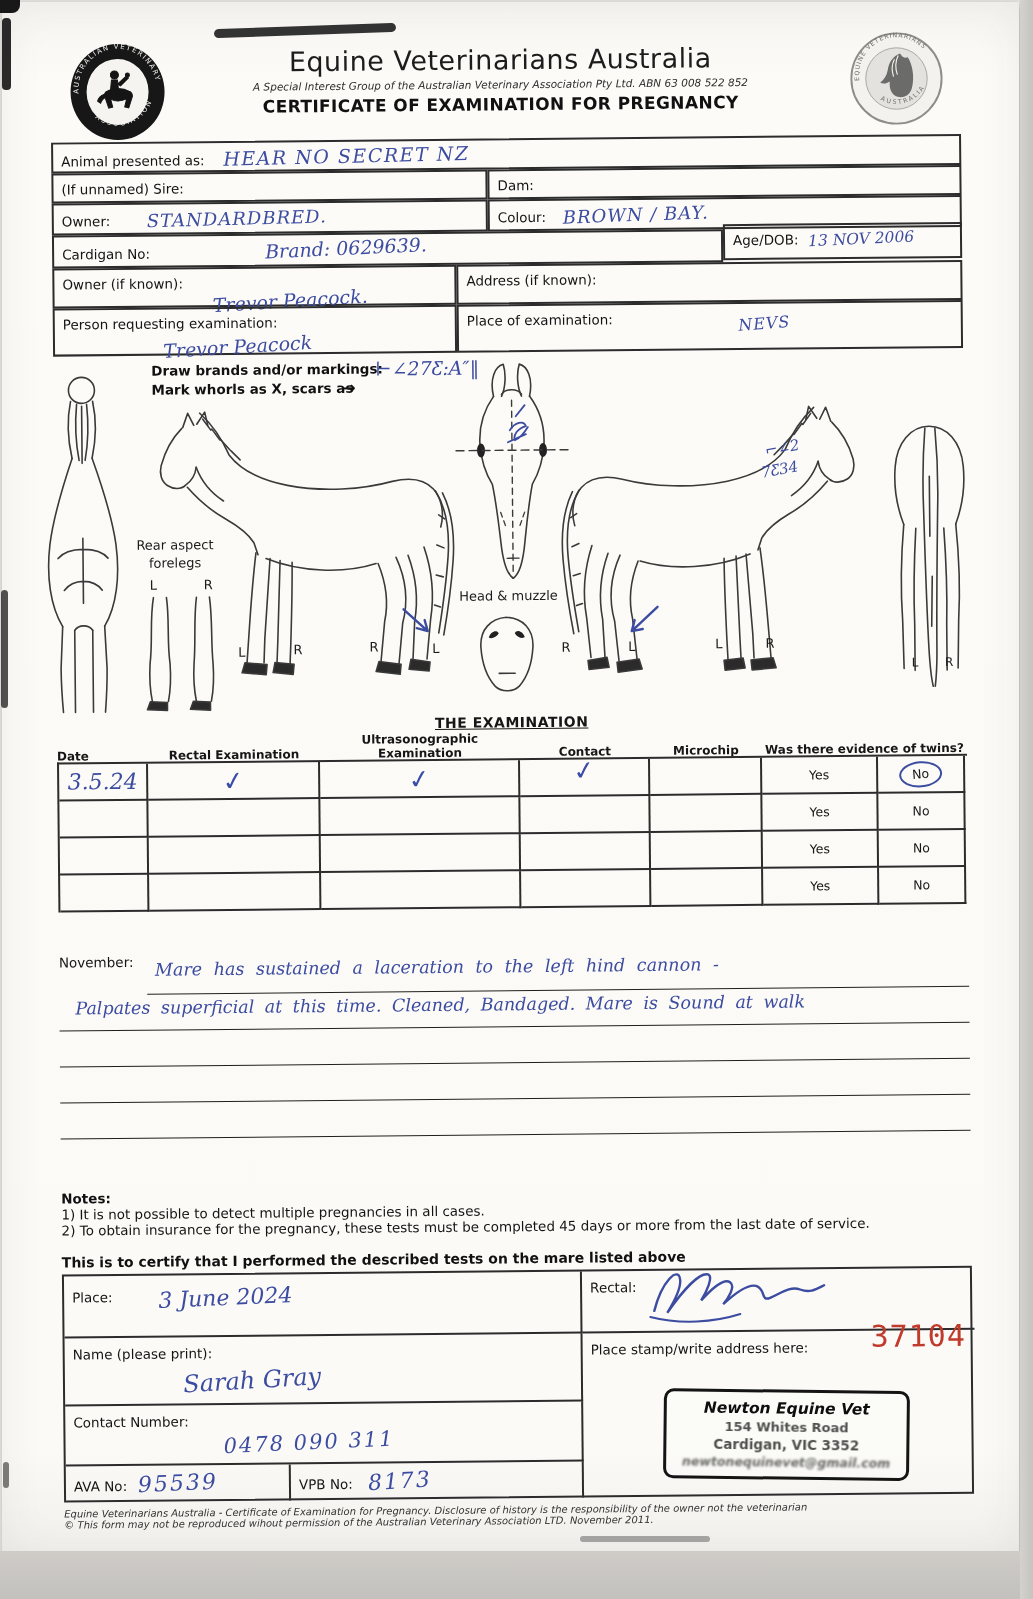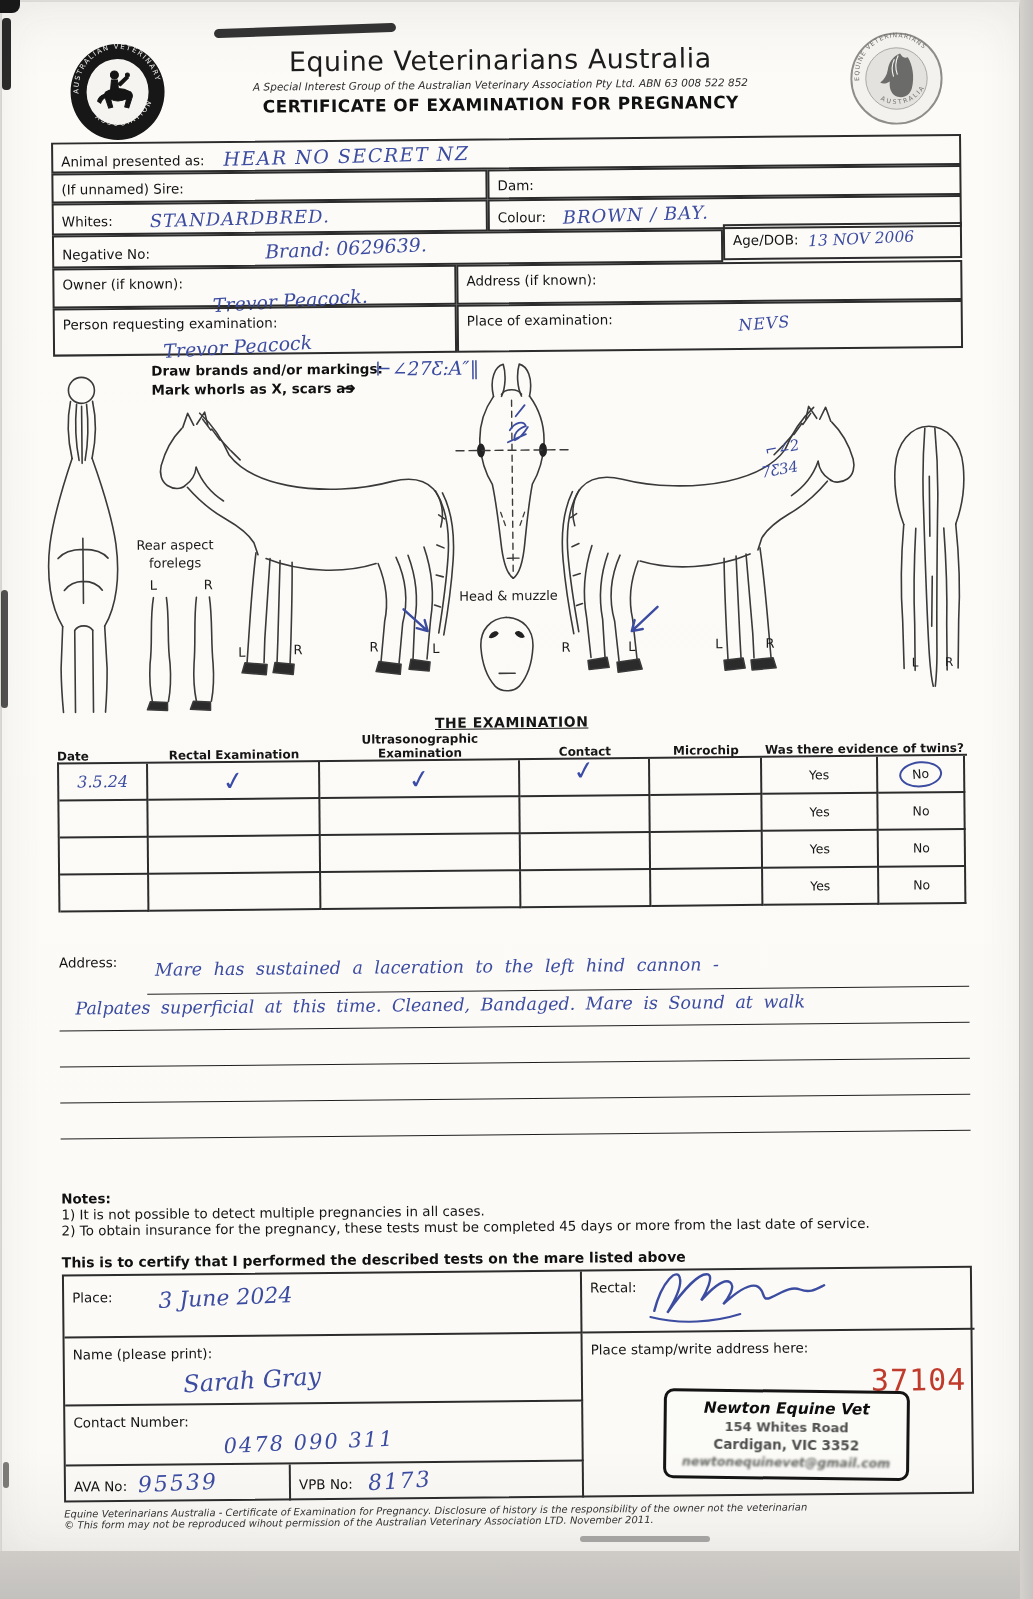--- a/index.html
+++ b/index.html
@@ -28,21 +28,21 @@
   .circled{border:2.2px solid #3c4ca0;border-radius:50%;padding:3px 11px 4px;transform:rotate(-4deg);}
   .rule{border-bottom:1.8px solid #1f1f1f;height:0;}
   .note{font-size:13.5px;color:#141414;}
   .ftr{font-size:10px;font-style:italic;color:#333;}
   svg text{font-family:"DejaVu Sans",sans-serif;}
   .svghw{font-family:"DejaVu Serif",serif;font-style:italic;fill:#3c4ca0;}
   .stamp{border:3.5px solid #141414;border-radius:10px;text-align:center;padding:7px 6px;
          transform:rotate(1.2deg);background:rgba(255,255,255,.2);}
   .stampl1{font-size:15.5px;font-weight:bold;font-style:italic;color:#0e0e0e;}
   .stampblur{color:#20221f;filter:blur(0.7px);opacity:.78;font-size:13px;margin-top:2px;font-weight:bold;}
-  .serial{font-family:"DejaVu Sans Mono",monospace;font-size:30px;color:#c13b2c;letter-spacing:1px;margin-top:44px;}
+  .serial{font-family:"DejaVu Sans Mono",monospace;font-size:30px;color:#c13b2c;letter-spacing:1px;}
 </style>
 </head>
 <body>
 
 <div id="stage">
   <div id="paper"></div>
 
   <div class="artifact" style="left:0;top:0;width:20px;height:13px;border-radius:0 0 8px 0;"></div>
   <div class="artifact" style="left:214px;top:26px;width:182px;height:9px;border-radius:5px;transform:rotate(-2deg);opacity:.88;"></div>
   <div class="artifact" style="left:2px;top:18px;width:9px;height:72px;border-radius:4px;opacity:.92;"></div>
@@ -104,29 +104,29 @@
       </div>
       <div class="abs cell" style="left:0;top:31px;width:436px;height:30px;">
         <span class="lbl">(If unnamed) Sire:</span>
         <span class="hw"></span>
       </div>
       <div class="abs cell" style="left:436px;top:31px;width:474px;height:30px;">
         <span class="lbl">Dam:</span>
         <span class="hw"></span>
       </div>
       <div class="abs cell" style="left:0;top:61px;width:436px;height:32px;">
-        <span class="lbl">Whites:</span>
+        <span class="lbl">Owner:</span>
         <span class="hw" style="font-size:18px;letter-spacing:1px;margin-left:32px;display:inline-block;transform:rotate(-1deg);">STANDARDBRED.</span>
       </div>
       <div class="abs cell" style="left:436px;top:61px;width:474px;height:32px;">
         <span class="lbl">Colour:</span>
         <span class="hw" style="font-size:18px;letter-spacing:1px;margin-left:12px;display:inline-block;transform:rotate(-1.5deg);">BROWN / BAY.</span>
       </div>
       <div class="abs cell" style="left:0;top:93px;width:671px;height:33px;">
-        <span class="lbl">Negative No:</span>
+        <span class="lbl">Cardigan No:</span>
         <span class="hw" style="font-size:19px;margin-left:110px;display:inline-block;transform:rotate(-2deg) translateY(-2px);">Brand: 0629639.</span>
       </div>
       <div class="abs cell" style="left:671px;top:88px;width:239px;height:36px;">
         <span class="lbl">Age/DOB:</span>
         <span class="hw" style="font-size:15.5px;margin-left:4px;display:inline-block;transform:rotate(-2deg);">13 NOV 2006</span>
       </div>
       <div class="abs cell" style="left:0;top:126px;width:404px;height:40px;">
         <span class="lbl">Owner (if known):</span>
         <div class="hw" style="font-size:19px;margin-left:150px;margin-top:-4px;transform:rotate(-3deg);">Trevor Peacock.</div>
       </div>
@@ -260,21 +260,21 @@
         <div class="exhead">Rectal Examination</div>
         <div class="exhead">Ultrasonographic Examination</div>
         <div class="exhead">Contact</div>
         <div class="exhead">Microchip</div>
         <div class="exhead">Was there evidence of twins?</div>
       </div>
 
       <div class="abs exgrid" style="left:0;top:44px;width:910px;display:grid;grid-template-columns:89px 172px 200px 130px 112px 116px 87px;grid-auto-rows:37px;">
 
         <div class="excell">
-            <span class="hw" style="font-size:16px;">3.5.24</span>
+            <span class="hw" style="font-size:22px;">3.5.24</span>
           </div>
         <div class="excell">
             <span class="check">✓</span>
           </div>
         <div class="excell">
             <span class="check">✓</span>
           </div>
         <div class="excell">
             <span class="check" style="margin-top:-14px;">✓</span>
           </div>
@@ -326,21 +326,21 @@
         <div class="excell">
             <span>Yes</span>
           </div>
         <div class="excell">
             <span>No</span>
           </div>
       </div>
     </div>
 
     <div class="abs" style="left:0;top:940px;width:910px;height:210px;">
-      <span class="lbl abs" style="left:0;top:10px;">Address:</span>
+      <span class="lbl abs" style="left:0;top:10px;">November:</span>
       <div class="hw abs" style="left:96px;top:16px;font-size:17.5px;word-spacing:6px;">Mare has sustained a laceration to the left hind cannon -</div>
       <div class="rule abs" style="left:88px;top:50px;width:822px;"></div>
       <div class="hw abs" style="left:16px;top:54px;font-size:17.5px;word-spacing:5px;">Palpates superficial at this time. Cleaned, Bandaged. Mare is Sound at walk</div>
       <div class="rule abs" style="left:0;top:86px;width:910px;"></div>
       <div class="rule abs" style="left:0;top:122px;width:910px;"></div>
       <div class="rule abs" style="left:0;top:158px;width:910px;"></div>
       <div class="rule abs" style="left:0;top:194px;width:910px;"></div>
     </div>
 
     <div class="abs" style="left:0;top:1186px;width:910px;height:60px;">

